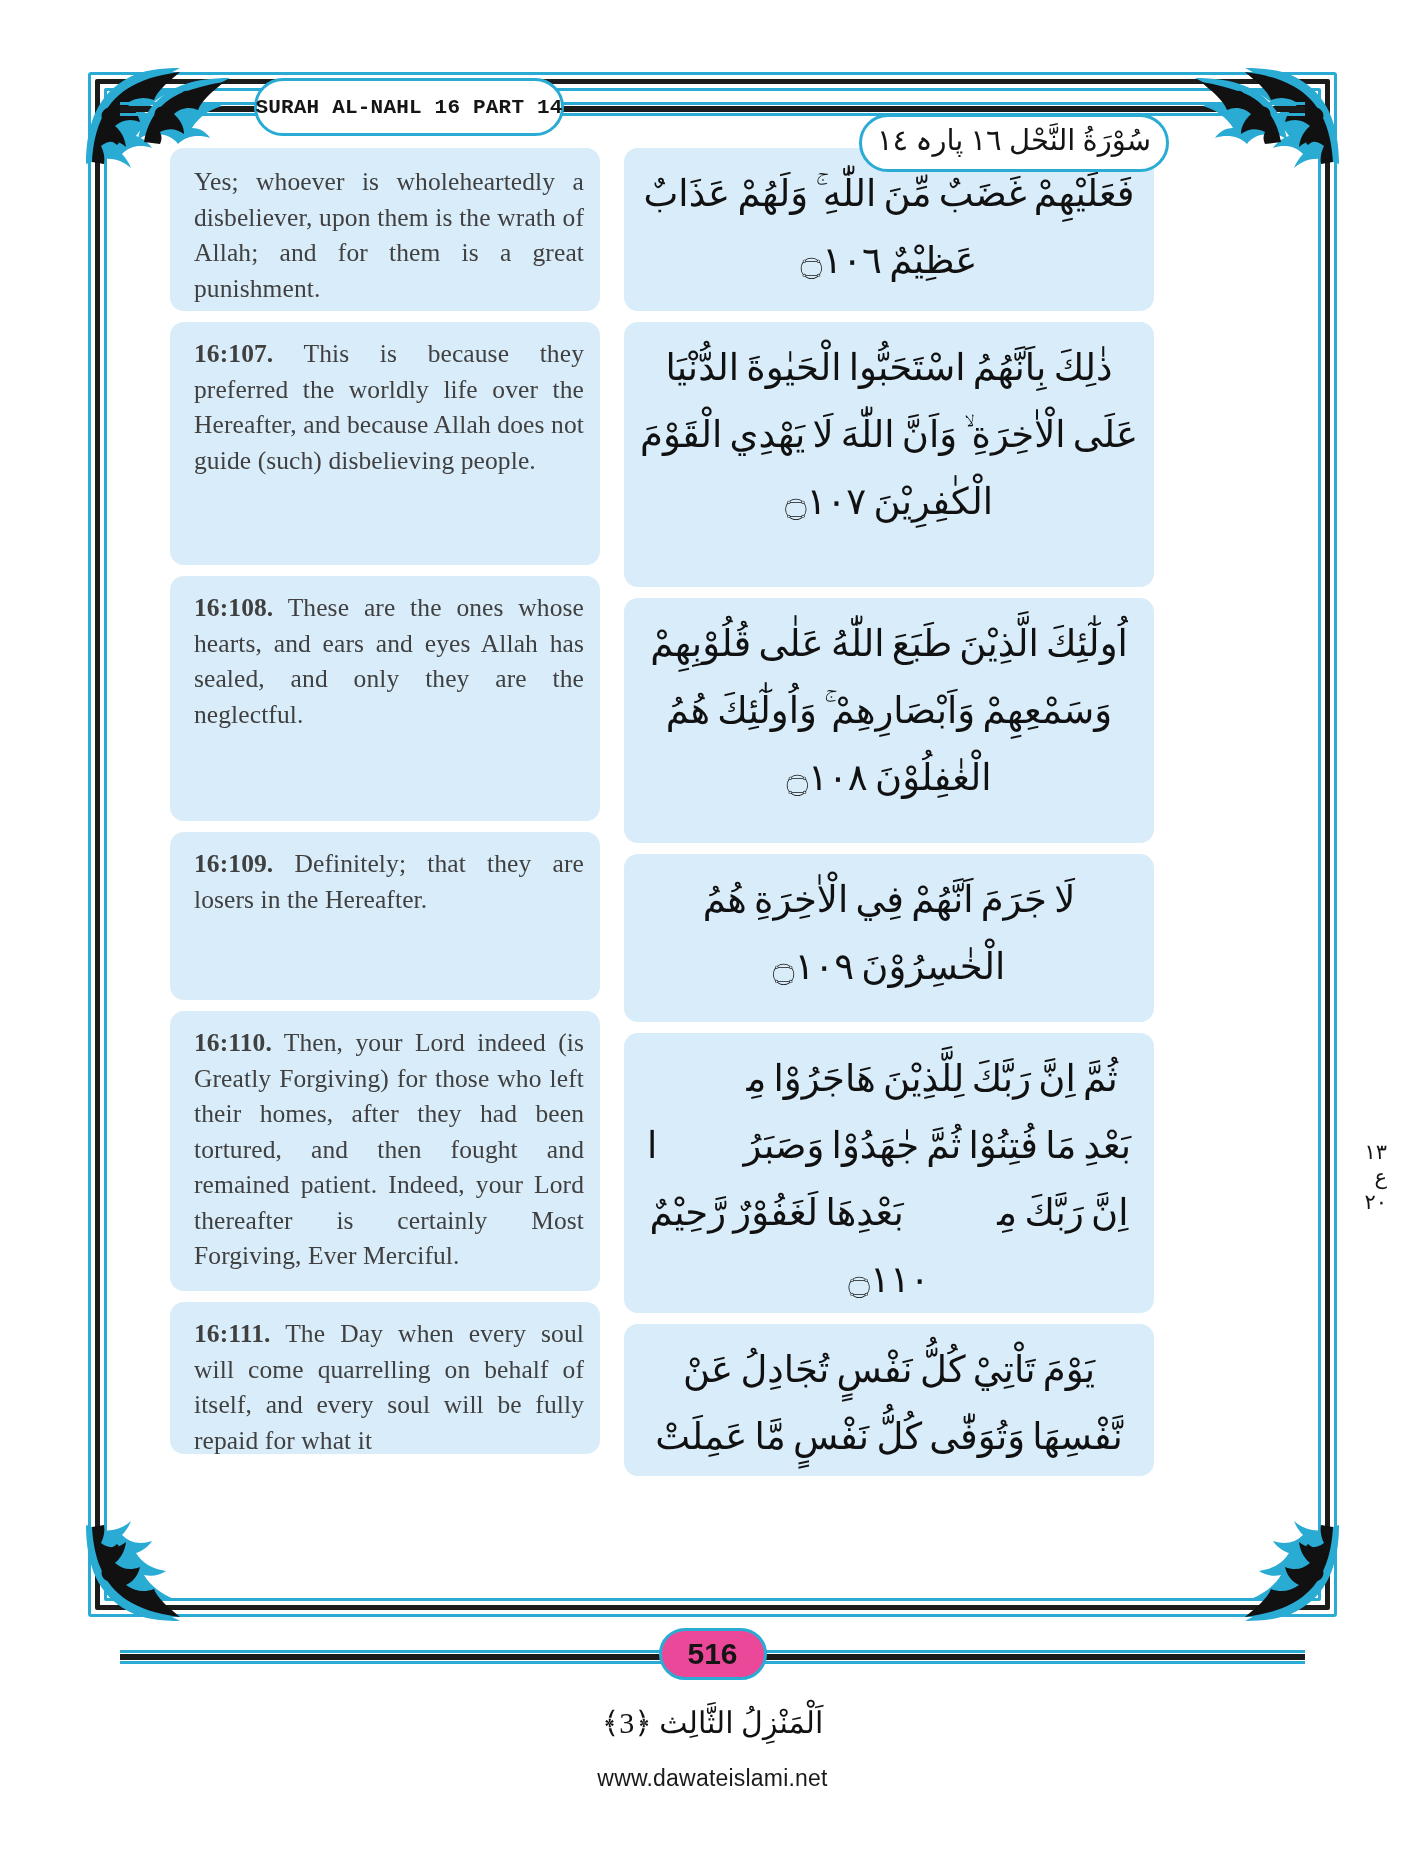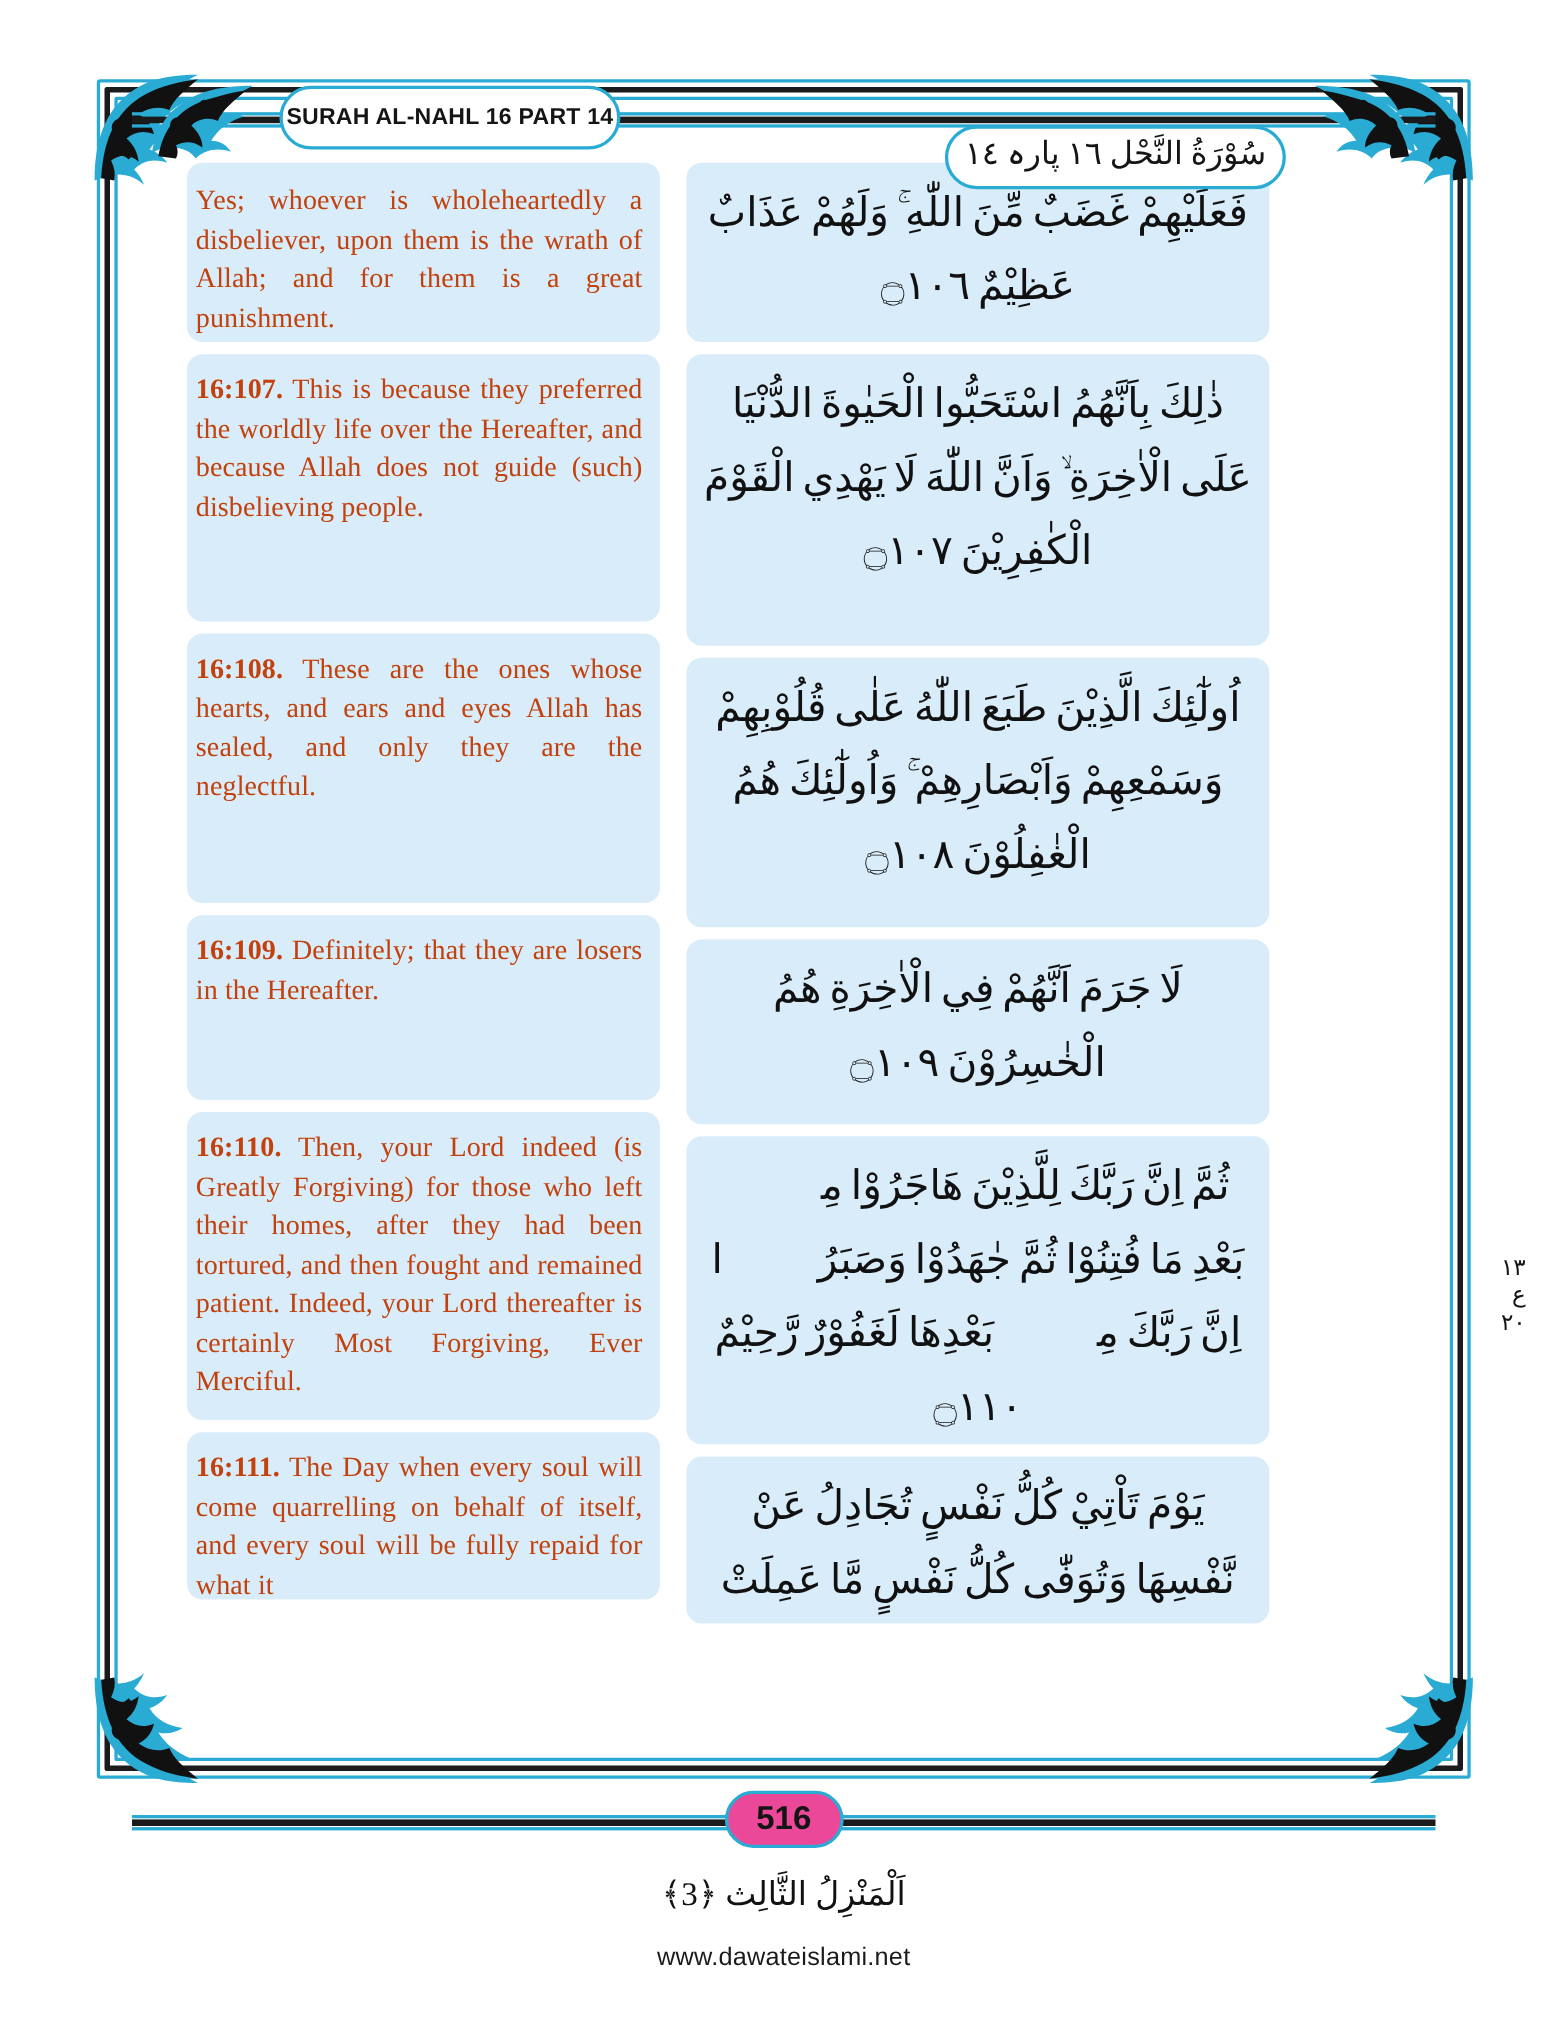--- a/index.html
+++ b/index.html
@@ -78,21 +78,21 @@
     border:3px solid #29ABD4;
     border-radius:32px;
     display:flex;align-items:center;justify-content:center;
     box-sizing:border-box;
     z-index:3;
   }
   .pill-left{
     left:134px;top:0;width:310px;height:58px;
   }
   .pill-left span{
-    font-family:Liberation Sans, sans-serif;
+    font-family:Liberation Mono, monospace;
     font-weight:bold;
     font-size:21px;
     letter-spacing:.2px;
     color:#151515;
     white-space:nowrap;
   }
   .pill-right{
     right:136px;top:0;width:310px;height:58px;margin-top:36px;
   }
   .pill-right span{
@@ -121,25 +121,25 @@
 
   .vbox{
     background:#d9ecf9;
     border-radius:14px;
     box-sizing:border-box;
     margin-bottom:11px;
     overflow:hidden;
   }
 
   .en-text{
-    padding:14px 16px 12px 8px;
+    padding:14px 16px 12px 24px;
     font-family:"Liberation Serif",serif;
     font-size:25.5px;
     line-height:35.5px;
-    color:#c2410c;
+    color:#404040;
     text-align:justify;
     text-align-last:left;
     letter-spacing:.1px;
   }
   .en-text .vnum{font-weight:bold;}
 
   .ar-text{
     padding:12px 14px 10px 14px;
     direction:rtl;
     text-align:center;

